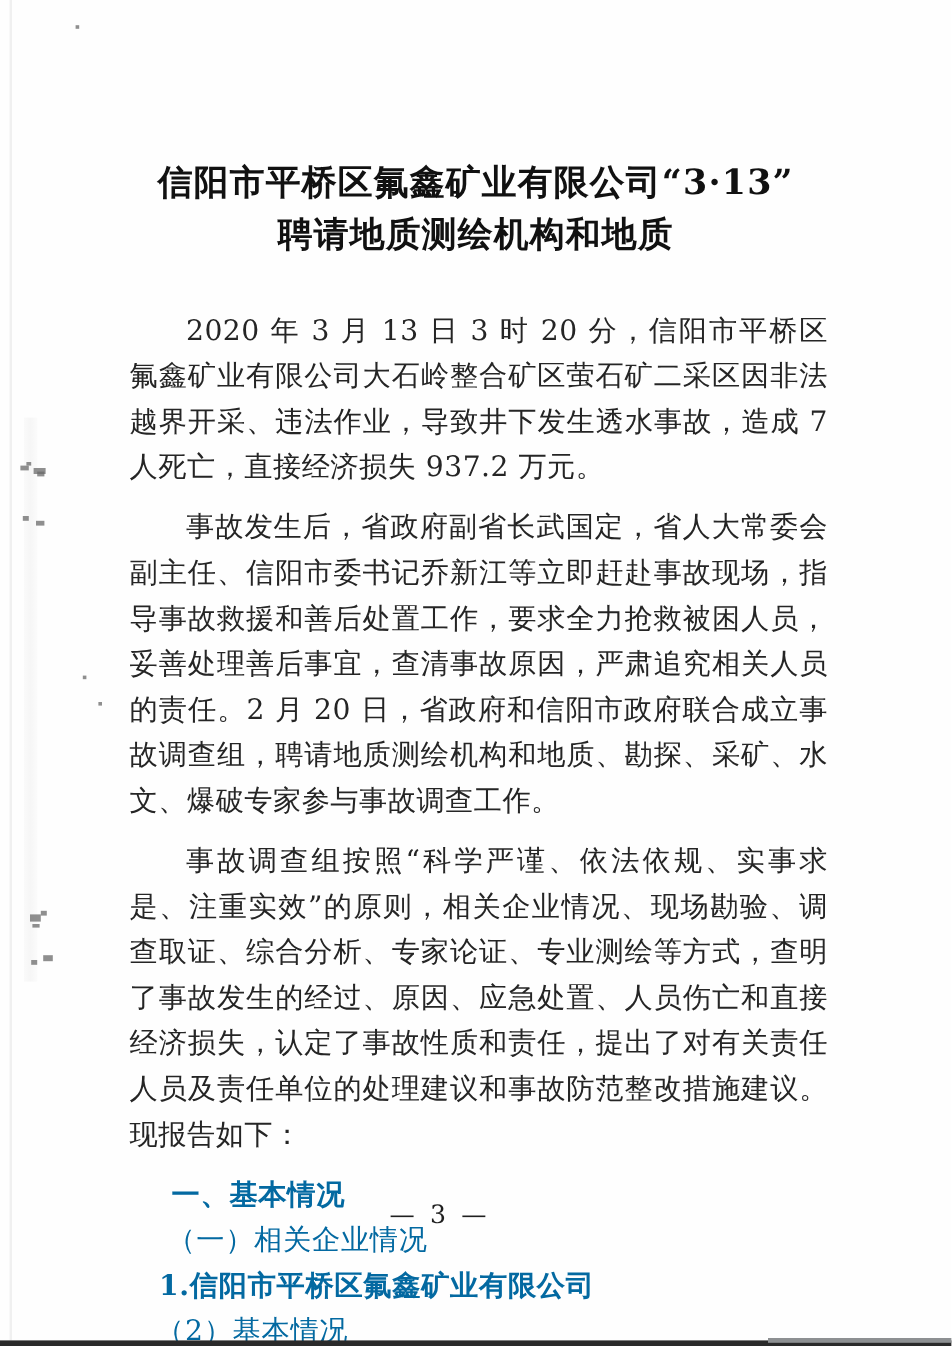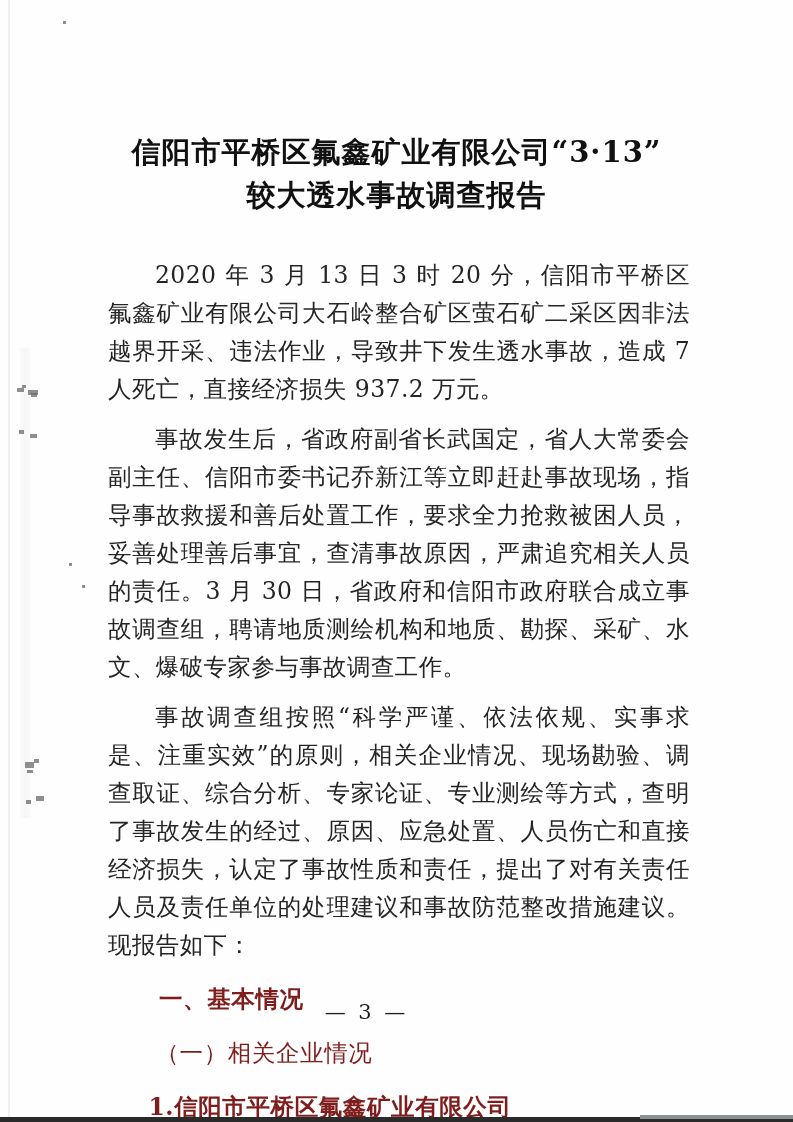--- a/index.html
+++ b/index.html
@@ -102,25 +102,25 @@
     text-align: justify;
     text-justify: inter-ideograph;
     text-indent: 2em;
     letter-spacing: 0.4px;
     color: #252525;
     font-family: "DejaVu Serif", "Liberation Serif", serif;
   }
   p.para:last-child { text-align: left; }
 
   .heading {
-    margin: 16px;
+    margin: 0;
     font-size: 23.5px;
     line-height: 38px;
     letter-spacing: 0.6px;
-    color: #7f1d1d;
+    color: #0369a1;
     font-family: "DejaVu Serif", "Liberation Serif", serif;
   }
   .heading.lvl1 { text-indent: 2em; font-weight: 700; }
   .heading.lvl2 { text-indent: 1.85em; font-weight: 400; }
   .heading.lvl3 { text-indent: 1.55em; font-weight: 700; }
   .heading.lvl4 { text-indent: 1.45em; font-weight: 400; }
 
   
   .page-number {
     position: absolute;
@@ -156,26 +156,26 @@
       <div class="speck" style="left: 27px; top: 770px; width: 6px; height: 3px;"></div>
       <div class="speck" style="left: 26px; top: 800px; width: 5px; height: 4px;"></div>
       <div class="speck" style="left: 36px; top: 796px; width: 8px; height: 5px;"></div>
       <div class="speck" style="left: 69px; top: 563px; width: 3px; height: 3px;"></div>
       <div class="speck" style="left: 82px; top: 585px; width: 3px; height: 3px;"></div>
       <div class="speck" style="left: 63px; top: 21px; width: 3px; height: 3px;"></div>
     </div>
 
   <div class="title-block">
     <div class="title-line">信阳市平桥区氟鑫矿业有限公司“3·13”</div>
-    <div class="title-line">较大透水事故调查报告</div>
+    <div class="title-line">聘请地质测绘机构和地质</div>
   </div>
 
   <div class="body-block">
     <p class="para">2020 年 3 月 13 日 3 时 20 分，信阳市平桥区氟鑫矿业有限公司大石岭整合矿区萤石矿二采区因非法越界开采、违法作业，导致井下发生透水事故，造成 7 人死亡，直接经济损失 937.2 万元。</p>
-    <p class="para">事故发生后，省政府副省长武国定，省人大常委会副主任、信阳市委书记乔新江等立即赶赴事故现场，指导事故救援和善后处置工作，要求全力抢救被困人员，妥善处理善后事宜，查清事故原因，严肃追究相关人员的责任。3 月 30 日，省政府和信阳市政府联合成立事故调查组，聘请地质测绘机构和地质、勘探、采矿、水文、爆破专家参与事故调查工作。</p>
+    <p class="para">事故发生后，省政府副省长武国定，省人大常委会副主任、信阳市委书记乔新江等立即赶赴事故现场，指导事故救援和善后处置工作，要求全力抢救被困人员，妥善处理善后事宜，查清事故原因，严肃追究相关人员的责任。2 月 20 日，省政府和信阳市政府联合成立事故调查组，聘请地质测绘机构和地质、勘探、采矿、水文、爆破专家参与事故调查工作。</p>
     <p class="para">事故调查组按照“科学严谨、依法依规、实事求是、注重实效”的原则，相关企业情况、现场勘验、调查取证、综合分析、专家论证、专业测绘等方式，查明了事故发生的经过、原因、应急处置、人员伤亡和直接经济损失，认定了事故性质和责任，提出了对有关责任人员及责任单位的处理建议和事故防范整改措施建议。现报告如下：</p>
 
     <p class="heading lvl1">一、基本情况</p>
     <p class="heading lvl2">（一）相关企业情况</p>
     <p class="heading lvl3">1.信阳市平桥区氟鑫矿业有限公司</p>
     <p class="heading lvl4">（2）基本情况</p>
   </div>
 
   <div class="page-number">— 3 —</div>
 

